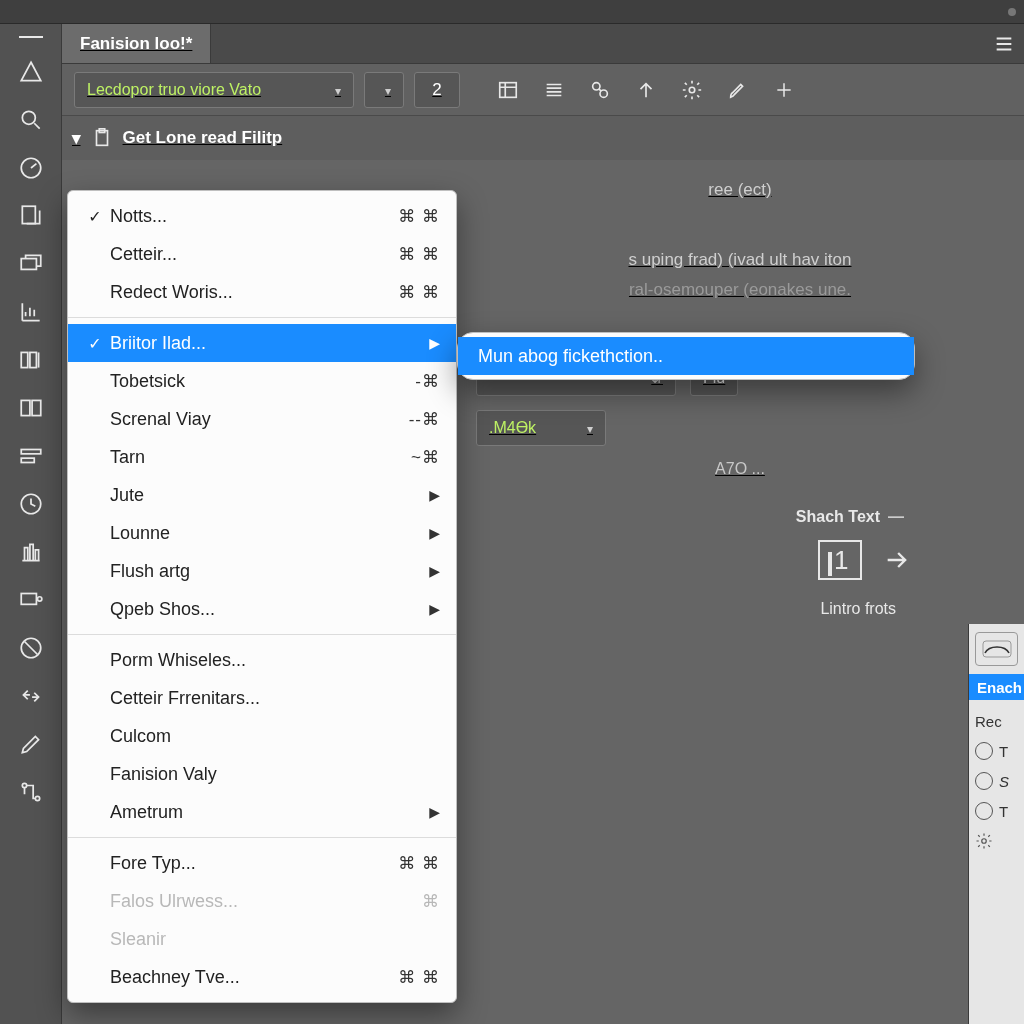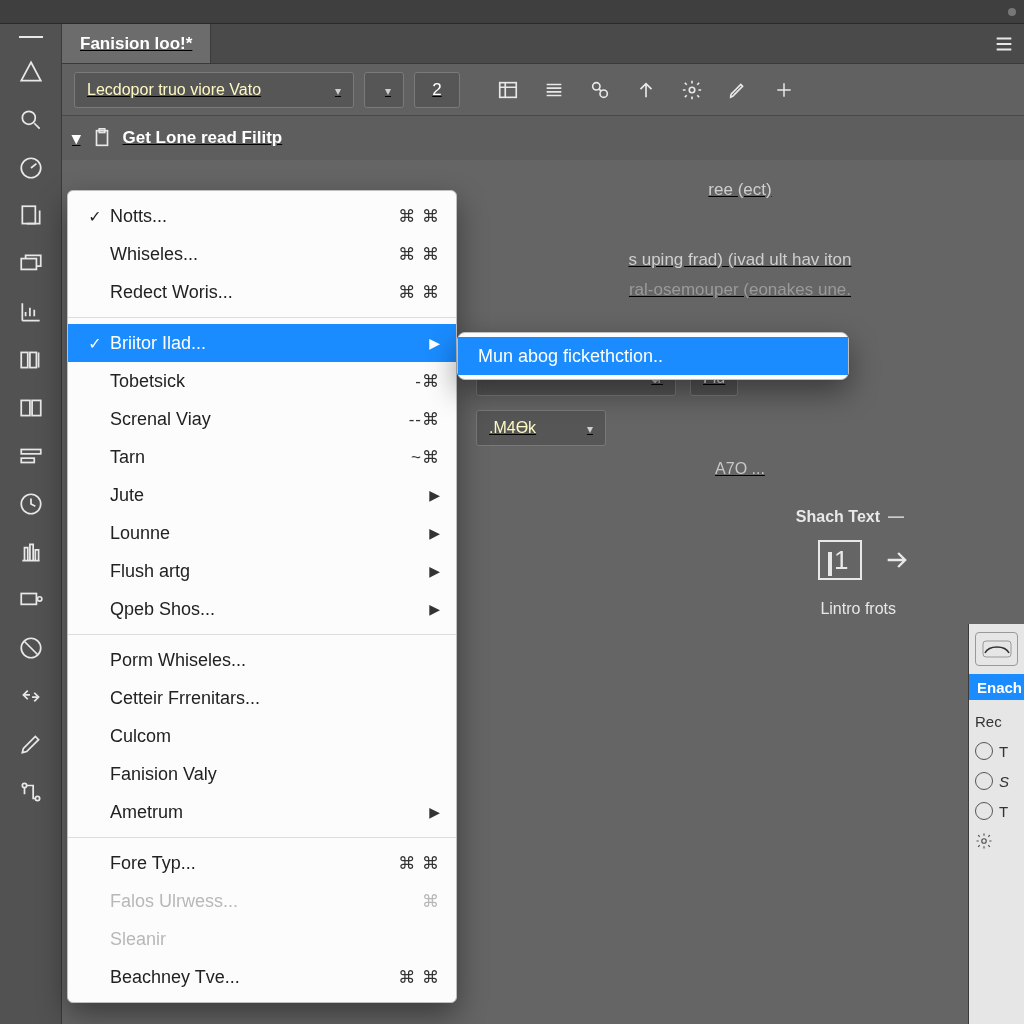--- a/index.html
+++ b/index.html
@@ -19,21 +19,21 @@
   .main { position: absolute; left: 62px; top: 24px; right: 0; bottom: 0; background: #5e5e5e; text-decoration: underline; }
 
   
   .tabbar { height: 40px; background: #4a4a4a; border-bottom: 1px solid #3a3a3a; display: flex; align-items: stretch; }
   .tab { background: #6c6c6c; color: #fff; font-weight: 600; font-size: 17px; padding: 0 18px; display: flex; align-items: center; border-right: 1px solid #3a3a3a; }
   .tabbar .flex { flex: 1; }
   .tabbar .menu-btn { width: 40px; display: flex; align-items: center; justify-content: center; color: #e8e8e8; cursor: pointer; }
 
   
   .toolbar { height: 52px; background: #616161; border-bottom: 1px solid #4a4a4a; display: flex; align-items: center; padding: 0 12px; gap: 10px; }
-  .select { background: #565656; border: 1px solid #7a7a7a; height: 36px; border-radius: 3px; display: flex; align-items: center; padding: 0 12px; color: #fef9c3; font-size: 16px; cursor: pointer; position: relative; }
+  .select { background: #565656; border: 1px solid #7a7a7a; height: 36px; border-radius: 3px; display: flex; align-items: center; padding: 0 12px; color: #bef264; font-size: 16px; cursor: pointer; position: relative; }
   .select.big { width: 280px; }
   .select.small { width: 40px; justify-content: center; }
   .select .caret { margin-left: auto; }
   .num-field { background: #565656; border: 1px solid #7a7a7a; height: 36px; width: 46px; border-radius: 3px; display: flex; align-items: center; justify-content: center; color: #fff; font-size: 17px; }
   .icon-btn { width: 36px; height: 36px; display: flex; align-items: center; justify-content: center; color: #e8e8e8; cursor: pointer; }
   .icon-btn svg { stroke: #e8e8e8; stroke-width: 1.8; fill: none; }
 
   
   .subheader { height: 44px; background: #5e5e5e; display: flex; align-items: center; padding: 0 10px; gap: 10px; color: #fff; font-weight: 600; font-size: 17px; }
   .subheader .disclosure { cursor: pointer; }
@@ -70,21 +70,21 @@
   .menu .item { height: 38px; display: flex; align-items: center; padding: 0 16px; cursor: pointer; position: relative; }
   .menu .item .check { width: 22px; text-align: center; font-size: 16px; }
   .menu .item .label { flex: 1; padding-left: 4px; }
   .menu .item .shortcut { color: #333; font-size: 17px; letter-spacing: 1px; }
   .menu .item .submenu-arrow { font-size: 14px; color: #333; }
   .menu .item.dim .label, .menu .item.dim .shortcut { color: #b8b8b8; }
   .menu .sep { height: 1px; background: #dcdcdc; margin: 6px 0; }
   .menu .item.hover { background: #1a8cff; color: #fff; }
   .menu .item.hover .label, .menu .item.hover .shortcut, .menu .item.hover .submenu-arrow, .menu .item.hover .check { color: #fff; }
 
-  .submenu { position: absolute; left: 457px; top: 332px; width: 392px; background: #fcfcfc; border: 1px solid #bfbfbf; border-radius: 8px; box-shadow: 0 12px 30px rgba(0,0,0,.42); padding: 4px 0; font-size: 18px; }
+  .submenu { position: absolute; left: 457px; top: 332px; width: 458px; background: #fcfcfc; border: 1px solid #bfbfbf; border-radius: 16px; box-shadow: 0 12px 30px rgba(0,0,0,.42); padding: 4px 0; font-size: 18px; }
   .submenu .item { height: 38px; display: flex; align-items: center; padding: 0 20px; cursor: pointer; }
   .submenu .item.hover { background: #1a8cff; color: #fff; }
 
   .caret::after { content: "▾"; font-size: 12px; color: #cfcfcf; }
   .updown::after { content: "⇵"; font-size: 14px; color: #cfcfcf; }
 
   svg { display: block; }
 </style>
 </head>
 <body>
@@ -347,21 +347,21 @@
 </div>
 
 <div class="menu" id="ctx-menu">
     <div class="item">
       <span class="check">✓</span>
       <span class="label">Notts...</span>
       <span class="shortcut">⌘ ⌘</span>
     </div>
     <div class="item">
       <span class="check"></span>
-      <span class="label">Whiseles...</span>
+      <span class="label">Cetteir...</span>
       <span class="shortcut">⌘ ⌘</span>
     </div>
     <div class="item">
       <span class="check"></span>
       <span class="label">Redect Woris...</span>
       <span class="shortcut">⌘ ⌘</span>
     </div>
     <div class="sep"></div>
     <div class="item hover">
       <span class="check">✓</span>

